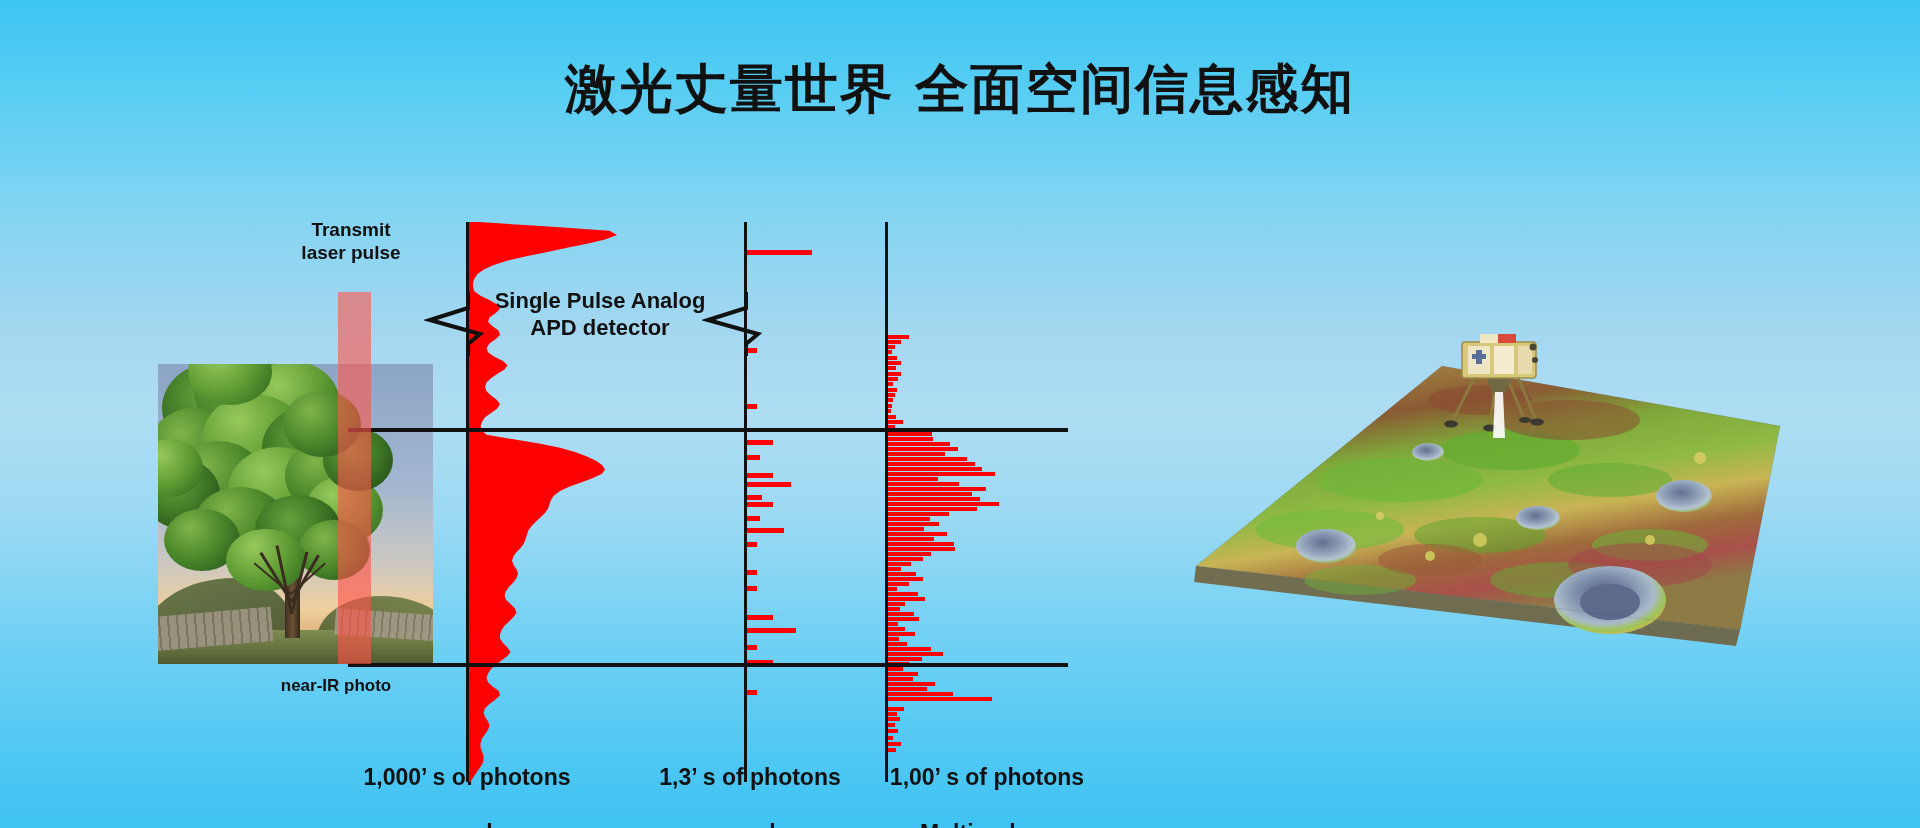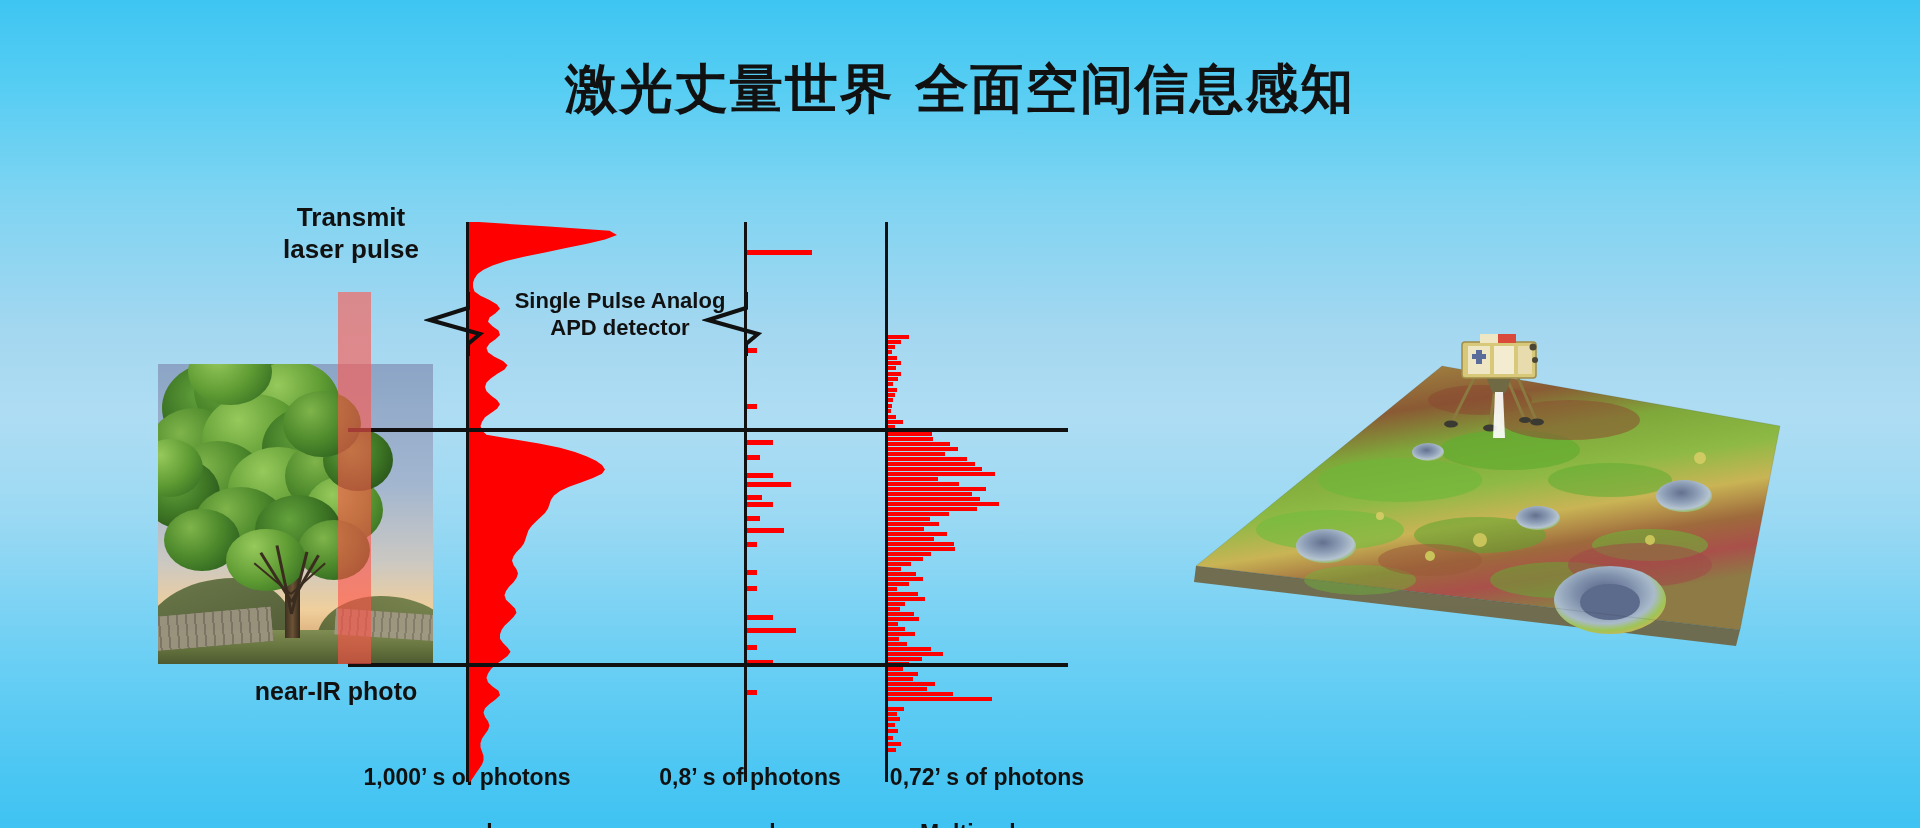--- a/index.html
+++ b/index.html
@@ -151,39 +151,39 @@
         <div class="branch" style="left: 132px; top: 186px; width: 3px; height: 64px; transform: rotate(14deg);"></div>
         <div class="branch" style="left: 132px; top: 180px; width: 3px; height: 58px; transform: rotate(-32deg);"></div>
         <div class="branch" style="left: 132px; top: 184px; width: 3px; height: 54px; transform: rotate(30deg);"></div>
         <div class="branch" style="left: 132px; top: 182px; width: 2px; height: 48px; transform: rotate(-50deg);"></div>
         <div class="branch" style="left: 132px; top: 184px; width: 2px; height: 46px; transform: rotate(48deg);"></div>
       </div>
   </div>
 
   <div id="beam"></div>
 
-  <div class="lbl" style="left:256px; top:202px; width:190px; font-size:26px;">Transmit
+  <div class="lbl" style="left:256px; top:218px; width:190px; font-size:19px;">Transmit
 laser pulse</div>
 
-  <div class="lbl" style="left:216px; top:676px; width:240px; font-size:25px;">near-IR photo</div>
-
-  <div class="lbl" style="left:500px; top:288px; width:240px; font-size:22px;">Single Pulse Analog
+  <div class="lbl" style="left:216px; top:676px; width:240px; font-size:17px;">near-IR photo</div>
+
+  <div class="lbl" style="left:480px; top:288px; width:240px; font-size:22px;">Single Pulse Analog
 APD detector</div>
 
 
   <div class="lbl" style="left:352px; top:735px; width:230px; font-size:23px;">
     <div>1,000’ s of photons</div>
     <div>per pulse</div>
   </div>
   <div class="lbl" style="left:640px; top:735px; width:220px; font-size:23px;">
-    <div>0,8’ s of photons</div>
+    <div>1,3’ s of photons</div>
     <div>per pulse</div>
   </div>
   <div class="lbl" style="left:872px; top:735px; width:230px; font-size:23px;">
-    <div>0,72’ s of photons</div>
+    <div>1,00’ s of photons</div>
     <div>Multi-pulses</div>
   </div>
 
   <div id="plots">
       <div class="hline" style="left: 348px; top: 428px; width: 720px;"></div>
       <div class="hline" style="left: 348px; top: 663px; width: 720px;"></div>
       <div class="axis" style="left: 466px; top: 222px; height: 560px;"></div>
       <svg width="76" height="68" viewBox="0 0 76 68" class="zig" style="left: 424px; top: 290px;">
         <path d="M44,2 L44,18 L6,30 L56,44 L44,54 L44,66" fill="none" stroke="#111" stroke-width="4" stroke-linejoin="miter"></path>
       </svg>

